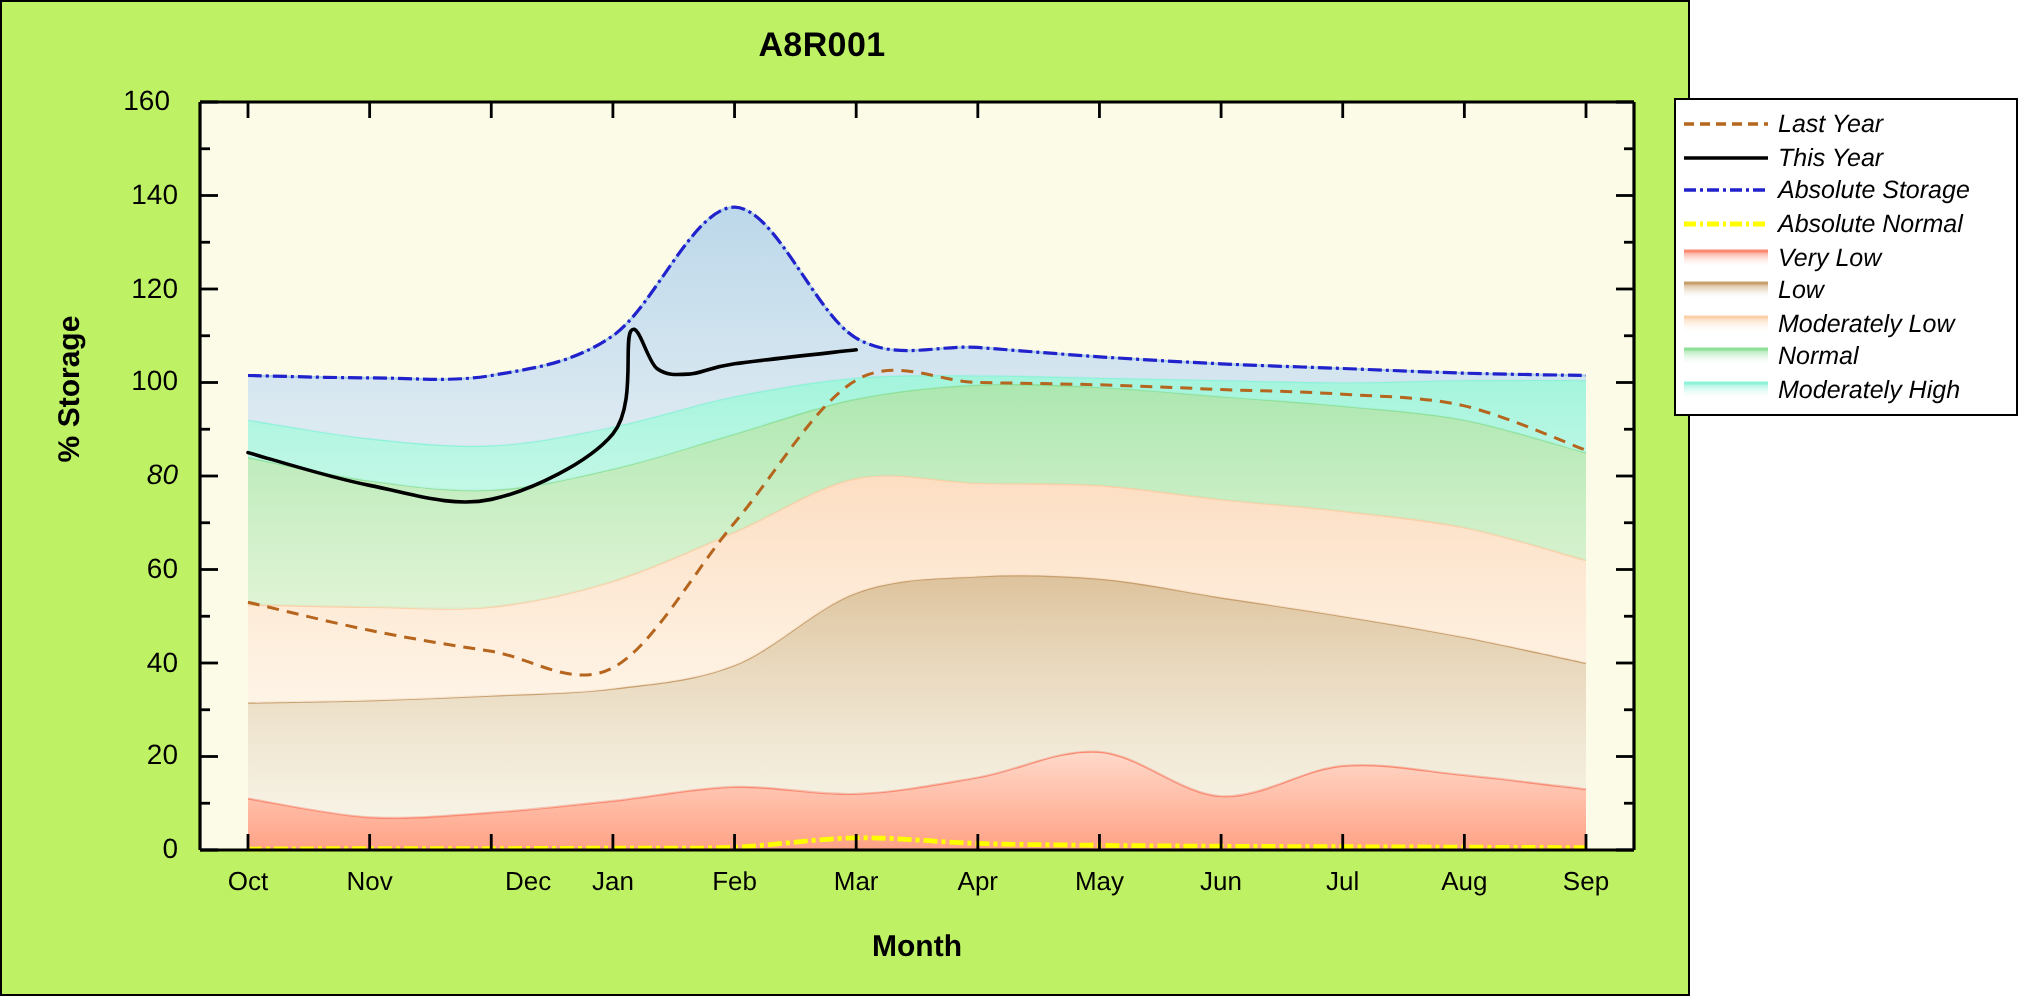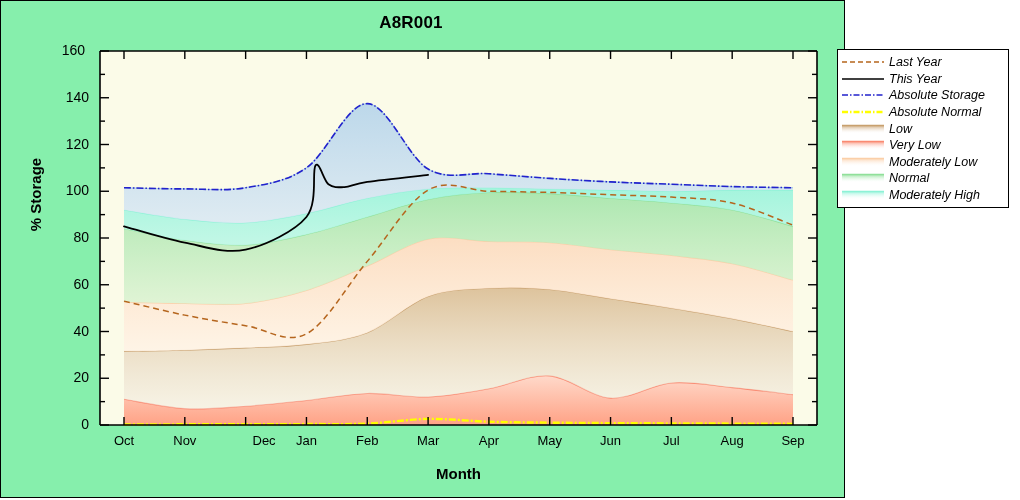--- a/index.html
+++ b/index.html
@@ -3,21 +3,21 @@
 <meta charset="utf-8">
 <style>
   html,body{margin:0;padding:0;}
   body{
     width:1020px;height:500px;background:#ffffff;
     font-family:"Liberation Sans", sans-serif;
     overflow:hidden;
   }
   #page{
     position:relative;width:845px;height:498px;
-    border:1px solid #000;box-sizing:border-box;background:#86efac;
+    border:1px solid #000;box-sizing:border-box;background:#bef264;
   }
   #chart-title{
     position:absolute;left:0;top:12px;width:820px;text-align:center;
     font-size:17px;font-weight:bold;color:#000;letter-spacing:.2px;
   }
   #plot-svg{position:absolute;left:0;top:0;}
   #ylabel{
     position:absolute;left:-26px;top:185px;width:120px;text-align:center;
     font-size:15px;font-weight:bold;color:#000;
     transform:rotate(-90deg);transform-origin:center center;
@@ -181,21 +181,21 @@
         <line x1="792" y1="424" x2="792" y2="416" stroke="#000" stroke-width="1.4"></line>
         <line x1="792" y1="50" x2="792" y2="58" stroke="#000" stroke-width="1.4"></line>
       </g>
     </svg>
 
   <div id="ytick-labels">
       <div class="ytick-lab" style="left: 44px; top: 415px;">0</div>
       <div class="ytick-lab" style="left: 44px; top: 368.25px;">20</div>
       <div class="ytick-lab" style="left: 44px; top: 321.5px;">40</div>
       <div class="ytick-lab" style="left: 44px; top: 274.75px;">60</div>
-      <div class="ytick-lab" style="left: 44px; top: 228px;">80</div>
+      <div class="ytick-lab" style="left: 44px; top: 228px; font-style: italic;">80</div>
       <div class="ytick-lab" style="left: 44px; top: 181.25px;">100</div>
       <div class="ytick-lab" style="left: 44px; top: 134.5px;">120</div>
       <div class="ytick-lab" style="left: 44px; top: 87.75px;">140</div>
       <div class="ytick-lab" style="left: 40px; top: 41px;">160</div>
     </div>
   <div id="xtick-labels">
       <div class="xtick-lab" style="left: 93px;">Oct</div>
       <div class="xtick-lab" style="left: 153.818px;">Nov</div>
       <div class="xtick-lab" style="left: 214.636px; text-align: right;">Dec</div>
       <div class="xtick-lab" style="left: 275.455px;">Jan</div>
@@ -229,34 +229,34 @@
         <div class="leg-lab">Absolute Storage</div>
       </div>
       <div class="leg-row">
         <div class="leg-key"><svg width="42" height="14">
             <line x1="0" y1="7" x2="42" y2="7" stroke="#ffff00" stroke-width="2.4" stroke-dasharray="6,2,1.5,2"></line>
           </svg></div>
         <div class="leg-lab">Absolute Normal</div>
       </div>
       <div class="leg-row">
         <div class="leg-key"><svg width="42" height="14">
+            <rect x="0" y="3" width="42" height="8" fill="url(#lk4)"></rect>
+            <line x1="0" y1="3.5" x2="42" y2="3.5" stroke="#fa8a72" stroke-width="1.4"></line>
+          </svg></div>
+        <div class="leg-lab">Very Low</div>
+      </div>
+      <div class="leg-row">
+        <div class="leg-key"><svg width="42" height="14">
             <rect x="0" y="3" width="42" height="8" fill="url(#lk5)"></rect>
             <line x1="0" y1="3.5" x2="42" y2="3.5" stroke="#c8a06e" stroke-width="1.4"></line>
           </svg></div>
         <div class="leg-lab">Low</div>
       </div>
       <div class="leg-row">
         <div class="leg-key"><svg width="42" height="14">
-            <rect x="0" y="3" width="42" height="8" fill="url(#lk4)"></rect>
-            <line x1="0" y1="3.5" x2="42" y2="3.5" stroke="#fa8a72" stroke-width="1.4"></line>
-          </svg></div>
-        <div class="leg-lab">Very Low</div>
-      </div>
-      <div class="leg-row">
-        <div class="leg-key"><svg width="42" height="14">
             <rect x="0" y="3" width="42" height="8" fill="url(#lk6)"></rect>
             <line x1="0" y1="3.5" x2="42" y2="3.5" stroke="#fbcfa8" stroke-width="1.4"></line>
           </svg></div>
         <div class="leg-lab">Moderately Low</div>
       </div>
       <div class="leg-row">
         <div class="leg-key"><svg width="42" height="14">
             <rect x="0" y="3" width="42" height="8" fill="url(#lk7)"></rect>
             <line x1="0" y1="3.5" x2="42" y2="3.5" stroke="#90e09a" stroke-width="1.4"></line>
           </svg></div>

